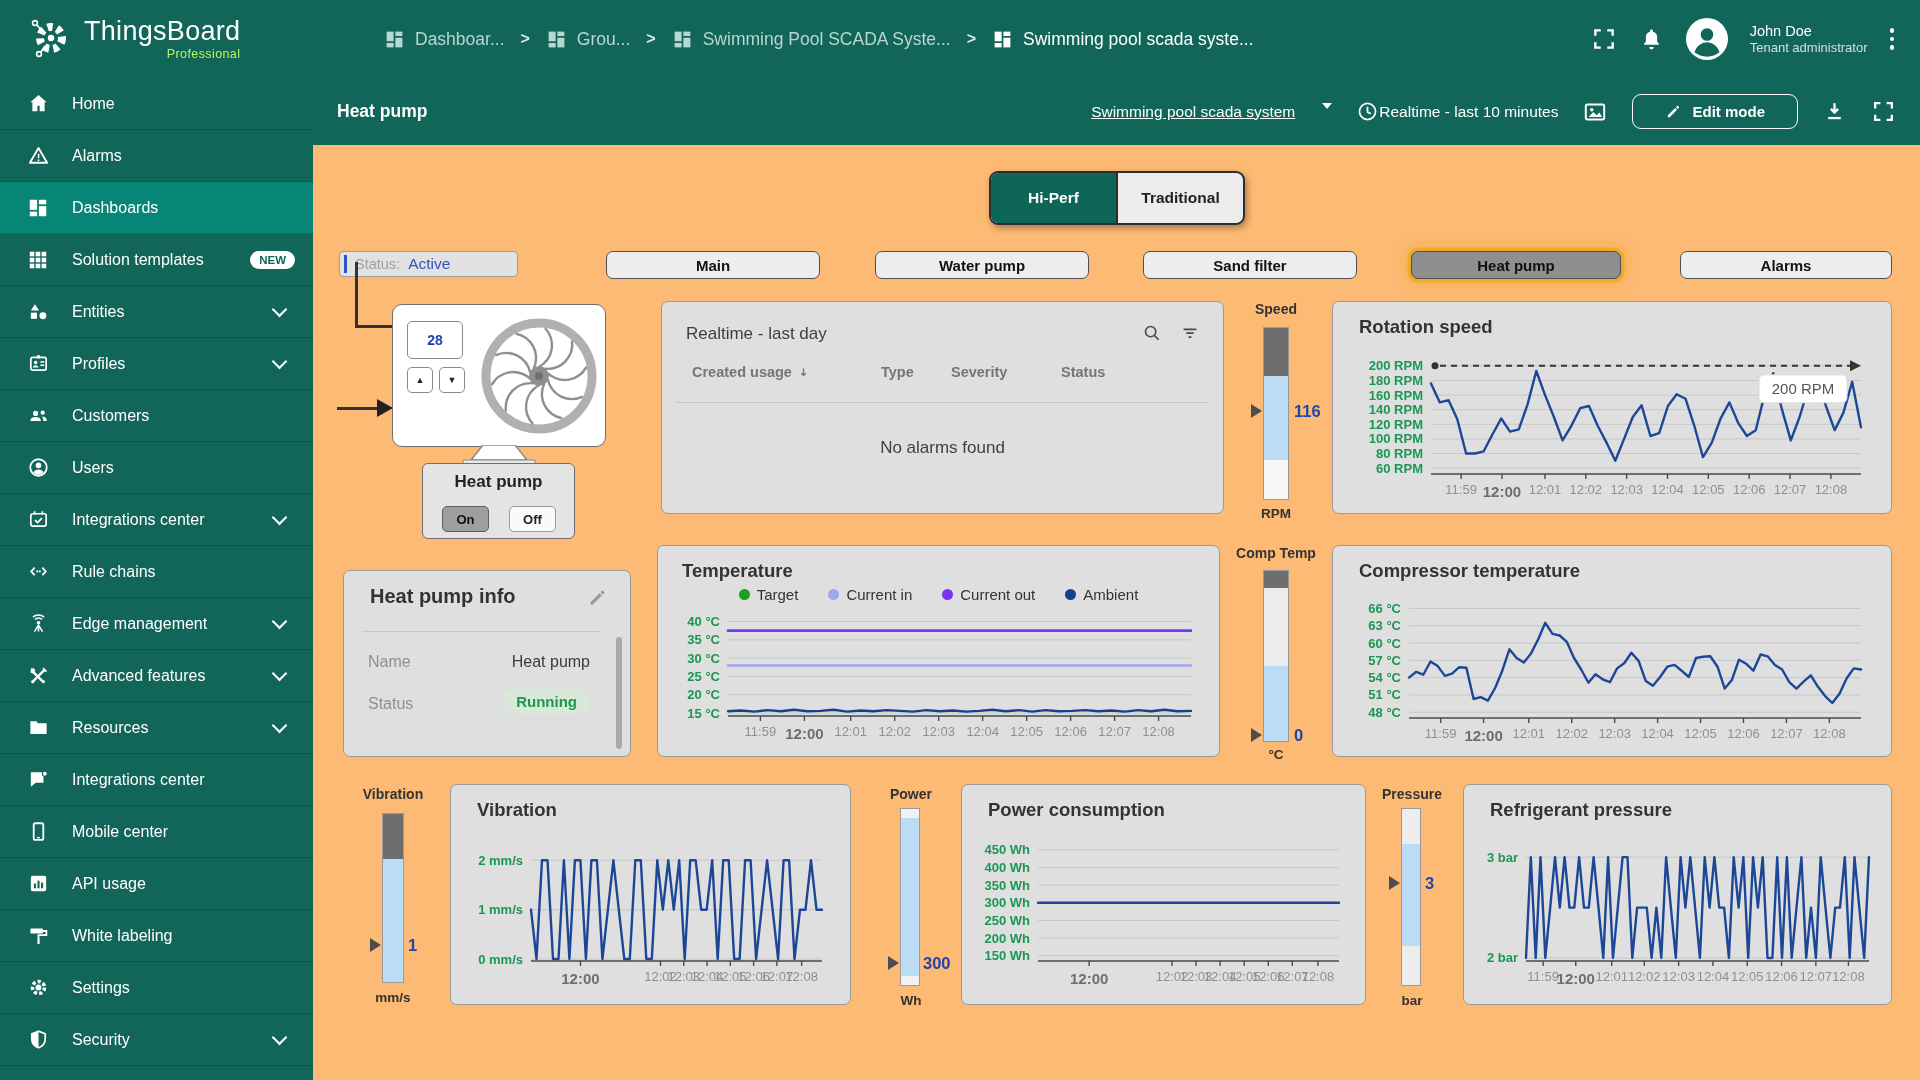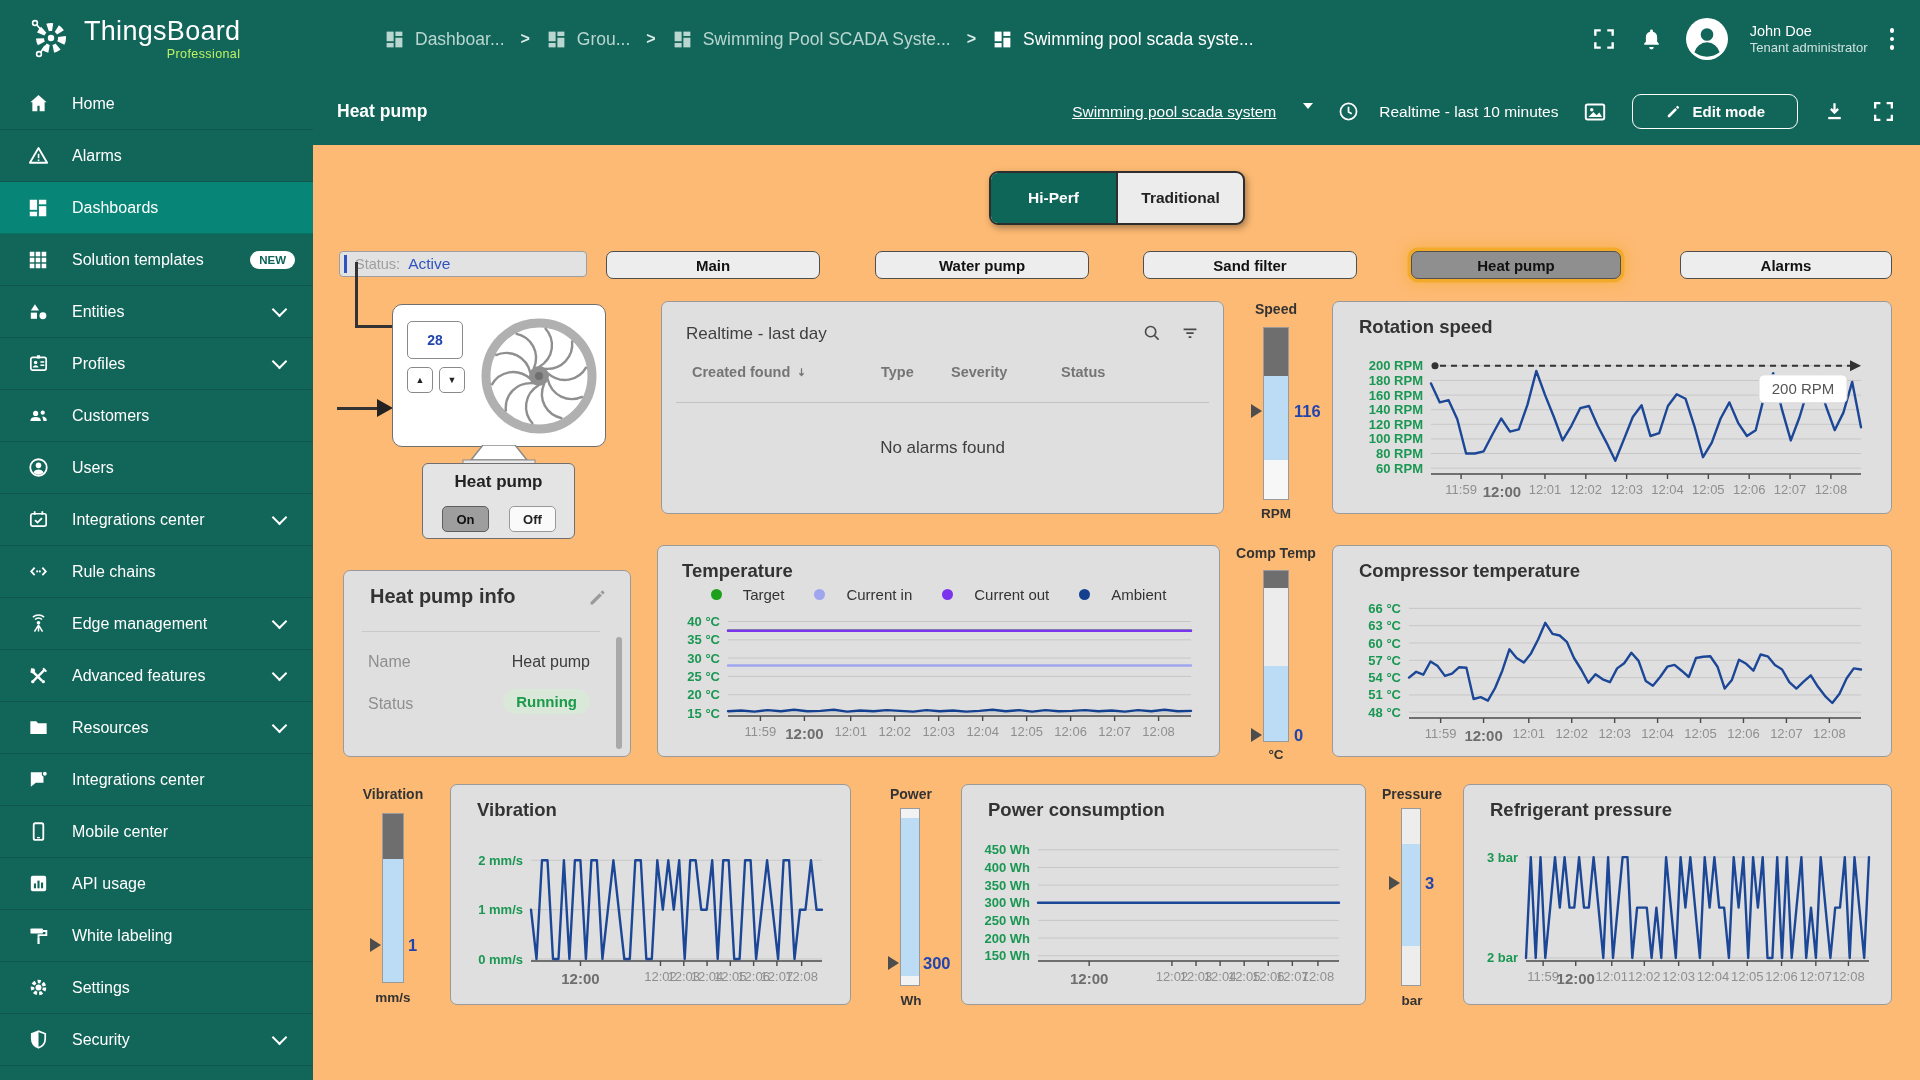--- a/index.html
+++ b/index.html
@@ -36,35 +36,35 @@
     transform:rotate(45deg);margin-right:14px;margin-top:-5px;}
   .badge-new{margin-left:auto;background:#fff;color:#0e6659;font-size:11.5px;font-weight:700;
     padding:3px 9px;border-radius:11px;margin-right:4px;}
   
   .dash-toolbar{position:absolute;left:313px;top:78px;width:1607px;height:67px;background:#126559;
     display:flex;align-items:center;padding:0 24px;box-sizing:border-box;color:#fff;z-index:4;}
   .dash-title{font-size:17.5px;font-weight:600;}
   .tb-right{margin-left:auto;display:flex;align-items:center;gap:24px;}
   .dash-select{display:flex;align-items:flex-start;gap:27px;font-size:15.5px;cursor:pointer;text-decoration:underline;}
   .caret-down{width:0;height:0;border-left:5px solid transparent;border-right:5px solid transparent;border-top:6px solid #fff;}
-  .tw-btn{display:flex;align-items:center;gap:19px;font-size:15.5px;cursor:pointer;}
+  .tw-btn{display:flex;align-items:center;gap:0;font-size:15.5px;cursor:pointer;}
   .edit-btn{display:flex;align-items:center;gap:10px;border:1.6px solid #fff;border-radius:9px;
     background:none;color:#fff;font-size:15px;font-weight:600;padding:8px 32px;cursor:pointer;}
   
   .content{position:absolute;left:313px;top:145px;width:1607px;height:935px;background:#fdba74;overflow:hidden;}
   .card{position:absolute;background:#dfdfdf;border:1px solid #9a9a9a;border-radius:7px;box-sizing:border-box;}
   .card-title{position:absolute;left:26px;top:14px;font-size:18.5px;font-weight:700;color:#333;}
   
   .toggle{position:absolute;left:676px;top:26px;width:252px;height:50px;border:2px solid #2e2e2e;border-radius:9px;
     display:flex;overflow:hidden;background:#ececec;box-shadow:2px 3px 7px rgba(0,0,0,.35);}
   .tg-seg{flex:1;display:flex;align-items:center;justify-content:center;font-size:15.5px;font-weight:700;cursor:pointer;}
   .tg-on{background:#0e6659;color:#fff;}
   .tg-off{color:#222;border-left:2px solid #2e2e2e;}
   
-  .status-box{position:absolute;left:26px;top:106px;width:248px;height:26px;background:#e2e2e2;
+  .status-box{position:absolute;left:26px;top:106px;width:179px;height:26px;background:#e2e2e2;
     border:1px solid #9e9e9e;border-radius:4px;display:flex;align-items:center;box-sizing:border-box;overflow:hidden;}
   .status-caret{width:3px;height:18px;background:#2f54c2;margin:0 8px 0 4px;}
   .status-label{color:#9e9e9e;font-size:14.5px;margin-right:8px;}
   .status-value{color:#2f54c2;font-size:15.5px;}
   .nav-btn{position:absolute;top:106px;height:28px;width:214px;background:#ededed;border:1.8px solid #4f4f4f;
     border-radius:7px;font-size:15px;font-weight:700;color:#111;cursor:pointer;box-sizing:border-box;
     font-family:"Liberation Sans",sans-serif;}
   .nav-btn.active{background:#8f8f8f;box-shadow:0 0 0 3.5px rgba(242,170,40,.95),0 0 12px 6px rgba(242,170,40,.45);}
   
   .pipe{position:absolute;background:#333;}
@@ -92,21 +92,21 @@
   
   .vgauge{position:absolute;border:1px solid #9a9a9a;box-sizing:border-box;display:flex;flex-direction:column;background:#fff;}
   .vg-seg{width:100%;}
   .vg-pointer{position:absolute;width:0;height:0;border-top:7px solid transparent;border-bottom:7px solid transparent;
     border-left:11px solid #4d4d4d;}
   .vg-label{position:absolute;width:110px;text-align:center;font-size:14px;font-weight:700;color:#333;}
   .vg-unit{position:absolute;width:110px;text-align:center;font-size:13.5px;font-weight:700;color:#333;}
   .vg-value{position:absolute;font-size:16.5px;font-weight:700;color:#2145ad;}
   
   .legend{position:absolute;left:0;top:40px;width:100%;display:flex;justify-content:center;gap:30px;}
-  .lg-item{display:flex;align-items:center;gap:21px;cursor:pointer;}
+  .lg-item{display:flex;align-items:center;gap:7px;cursor:pointer;}
   .lg-dot{width:11px;height:11px;border-radius:50%;}
   .lg-lab{font-size:15px;color:#333;}
   
   .info-row-label{position:absolute;left:24px;font-size:16px;color:#8f8f8f;}
   .info-row-value{position:absolute;right:40px;font-size:16px;color:#3c3c3c;text-align:right;}
   .pill{background:#d9e8d9;color:#1a9a4a;font-weight:600;padding:4px 13px;border-radius:13px;font-size:15px;}
   .info-div{position:absolute;left:18px;right:30px;top:60px;height:1px;background:#c9c9c9;}
   .scrollbar{position:absolute;width:6px;background:#a9a9a9;border-radius:3px;}
   .chart-svg{position:absolute;}
 </style>
@@ -530,21 +530,21 @@
       <span><svg width="22" height="22" viewBox="0 0 24 24">
             <circle cx="10.5" cy="10.5" r="5.6" stroke="#4a4a4a" stroke-width="1.8" fill="none"></circle>
             <path d="M14.7 14.7 19.2 19.2" stroke="#4a4a4a" stroke-width="1.8"></path>
           </svg></span>
       <span><svg width="22" height="22" viewBox="0 0 24 24">
             <path d="M5 8h14M8 12.2h8M10.5 16.4h3" stroke="#4a4a4a" stroke-width="1.9"></path>
           </svg></span>
     </span>
     <div class="col-row">
       <span class="col" style="left:30px;">
-        <span>Created found</span>
+        <span>Created usage</span>
         <svg width="15" height="15" viewBox="0 0 24 24">
             <path d="M12 5v11.4M8.6 13.2 12 16.8l3.4-3.6" stroke="#757575" stroke-width="2" fill="none"></path>
           </svg>
       </span>
       <span class="col" style="left:219px;">Type</span>
       <span class="col" style="left:289px;">Severity</span>
       <span class="col" style="left:399px;">Status</span>
     </div>
     <div class="alarm-div"></div>
     <div class="no-alarms">No alarms found</div>

